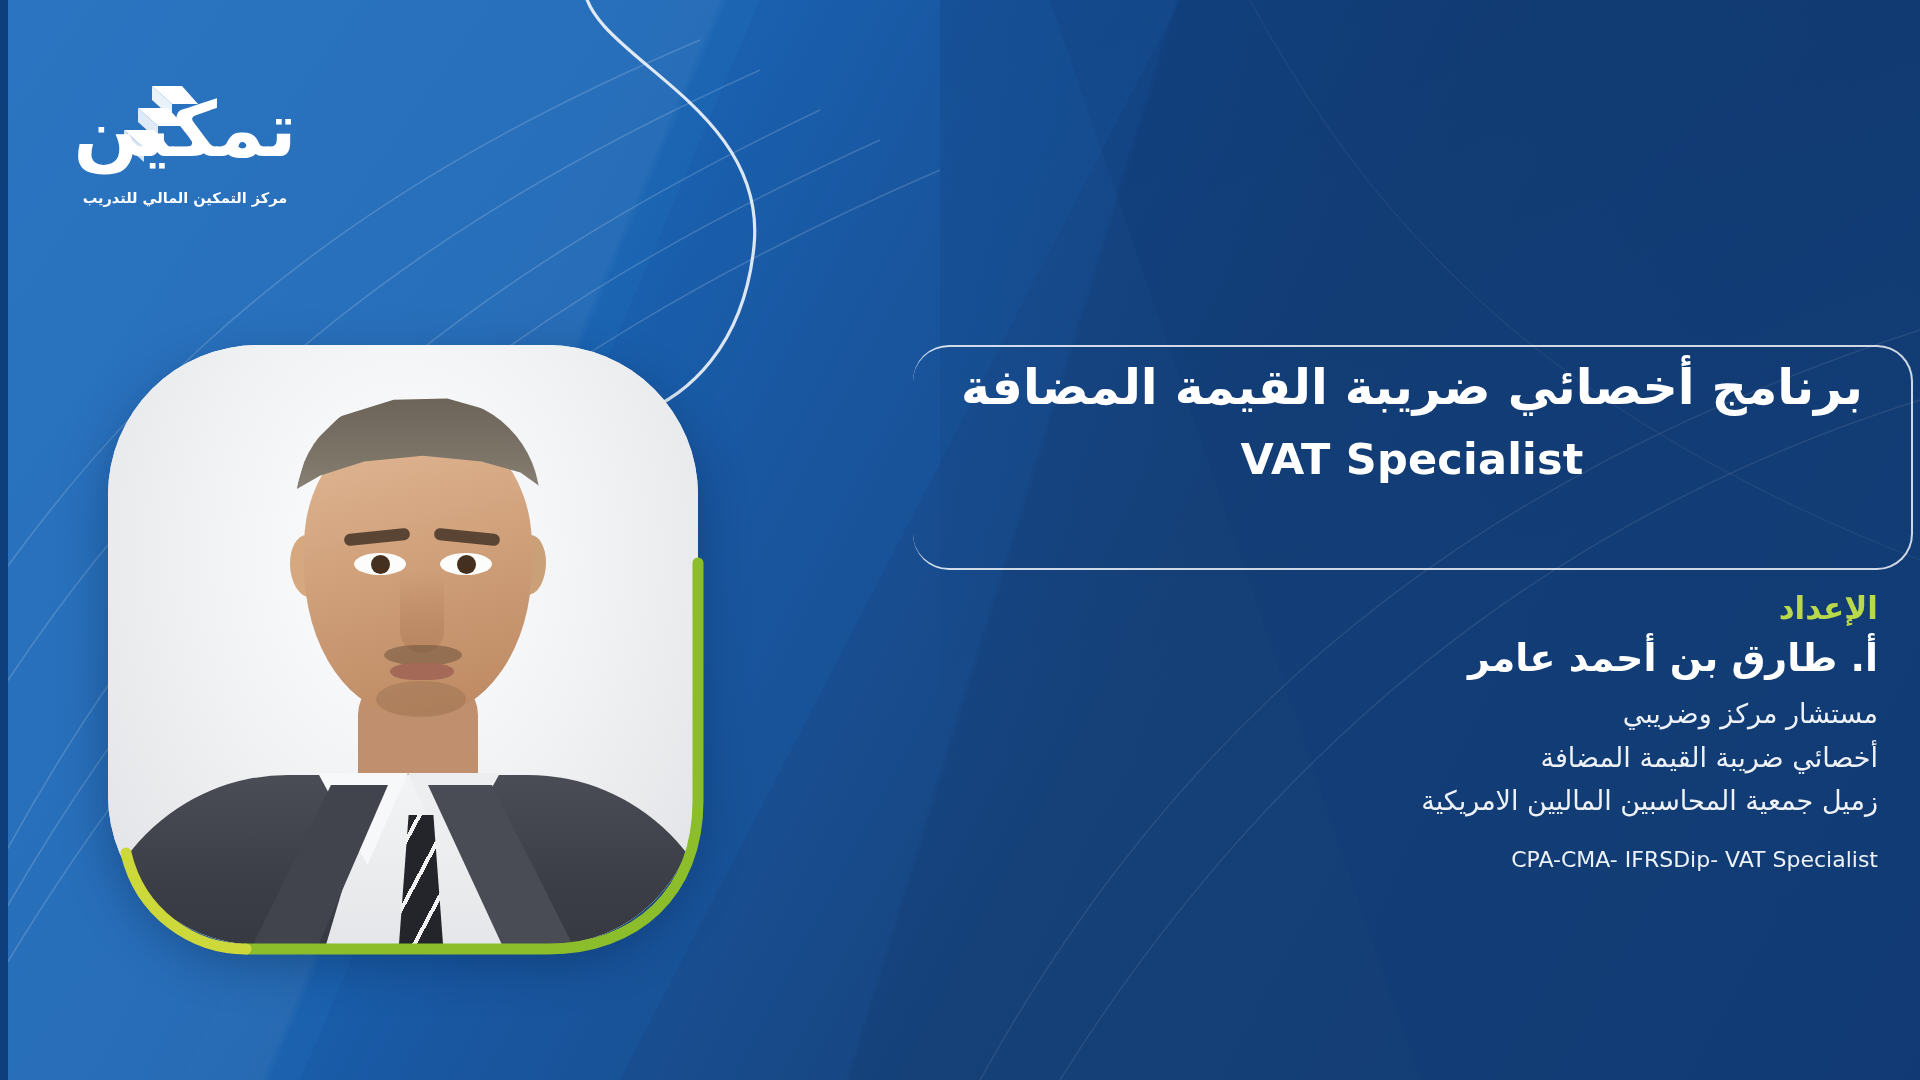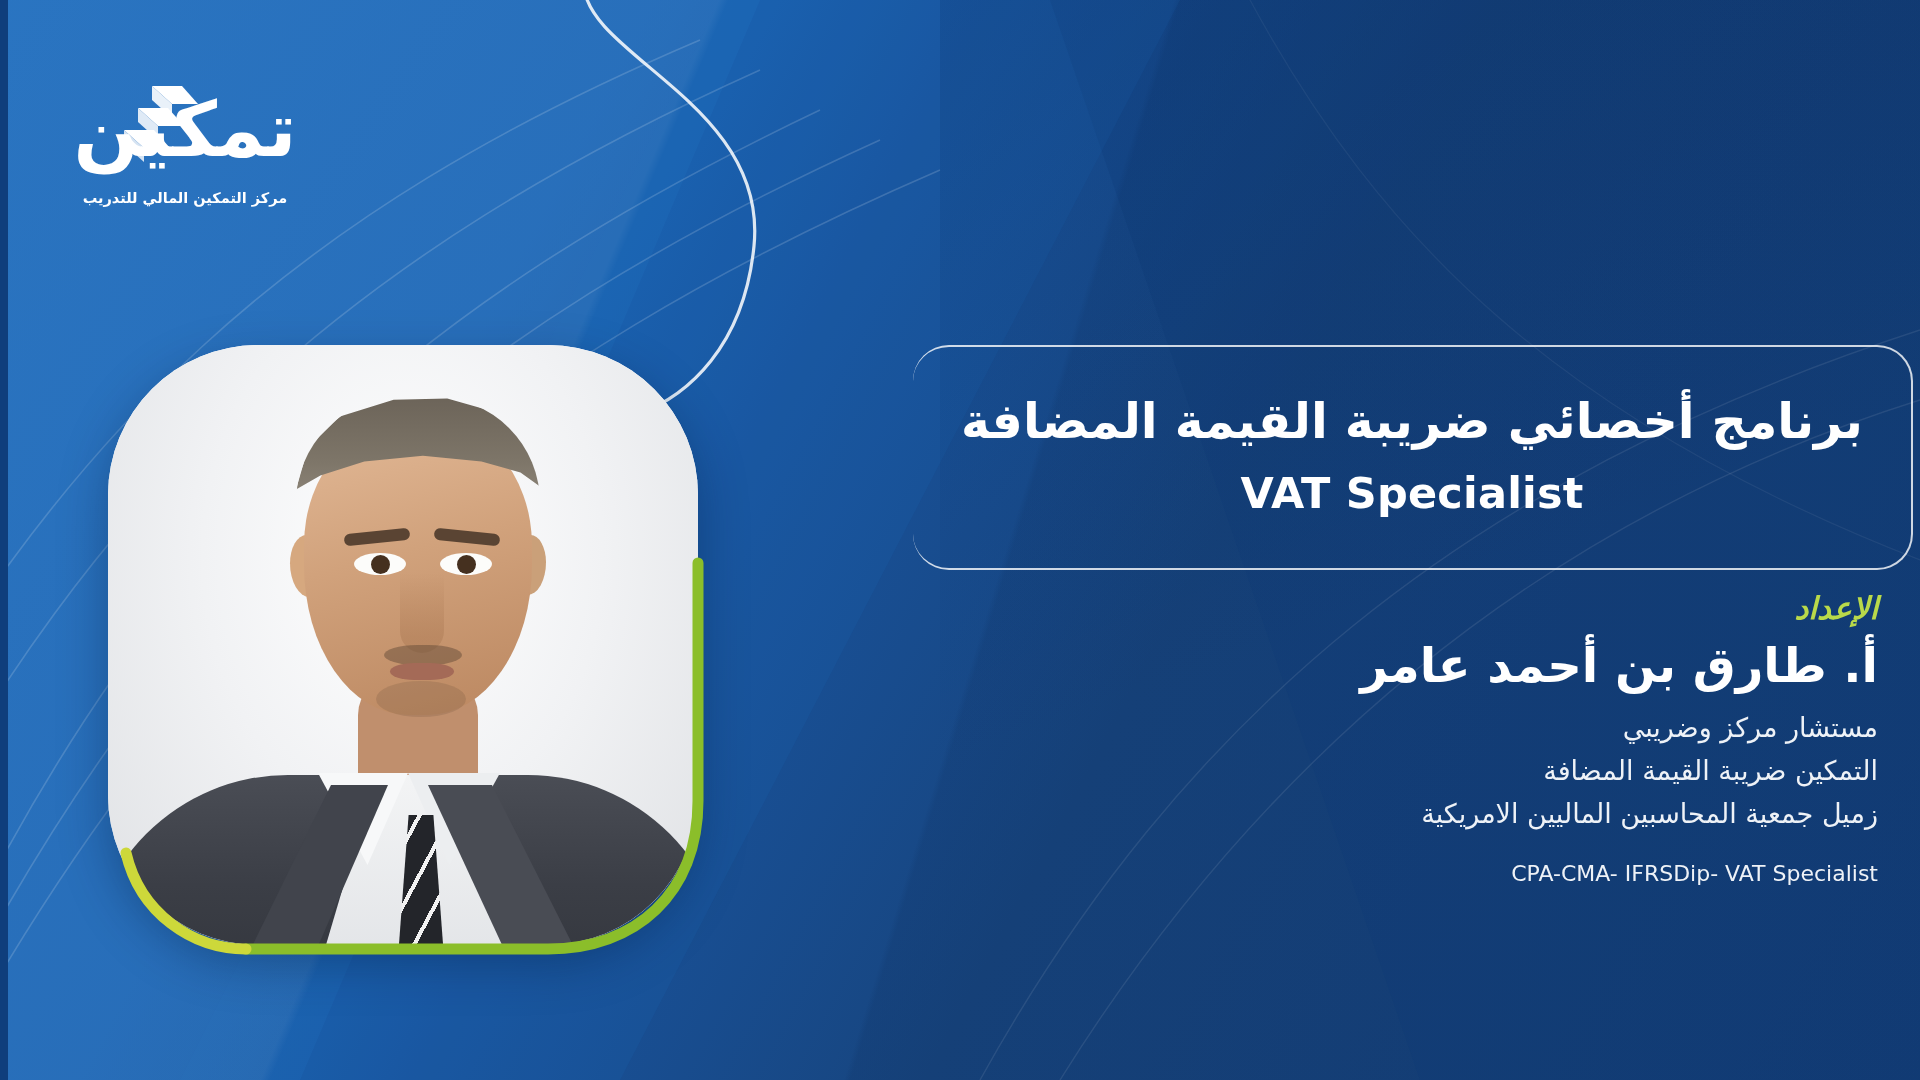--- a/index.html
+++ b/index.html
@@ -145,21 +145,21 @@
 
   
   .title-box {
     position:absolute; left:905px; top:345px;
     width:1000px; height:225px;
     border:2px solid rgba(255,255,255,0.80);
     border-radius:36px;
     border-left:none;
     border-top-right-radius:36px;
     display:flex; flex-direction:column;
-    align-items:center; justify-content:center;
+    align-items:center; 
     text-align:center;
     padding:10px 38px 16px 38px;
   }
   .title-ar {
     color:#ffffff;
     font-size:49px;
     font-weight:700;
     line-height:1.25;
     direction:rtl;
     letter-spacing:0px;
@@ -179,25 +179,24 @@
     width:940px;
     text-align:right;
     direction:rtl;
   }
   .info-prep {
     color:#b9d94a;
     font-size:31px;
     font-weight:700;
     line-height:1.2;
     margin-bottom:6px;
-    font-style:italic;
   }
   .info-name {
     color:#ffffff;
-    font-size:48px;
+    font-size:38px;
     font-weight:700;
     line-height:1.35;
     margin-bottom:8px;
   }
   .info-line {
     color:#eef2f7;
     font-size:27px;
     line-height:1.6;
     font-weight:400;
   }
@@ -289,18 +288,18 @@
 
   <div class="title-box">
     <div class="title-ar">برنامج أخصائي ضريبة القيمة المضافة</div>
     <div class="title-en">VAT Specialist</div>
   </div>
 
   <div class="info">
     <div class="info-prep">الإعداد</div>
     <div class="info-name">أ. طارق بن أحمد عامر</div>
     <div class="info-line">مستشار مركز وضريبي</div>
-    <div class="info-line">التمكين ضريبة القيمة المضافة</div>
+    <div class="info-line">أخصائي ضريبة القيمة المضافة</div>
     <div class="info-line">زميل جمعية المحاسبين الماليين الامريكية</div>
     <div class="info-line en">CPA-CMA- IFRSDip- VAT Specialist</div>
   </div>
 
 </div>
 
 </body></html>

